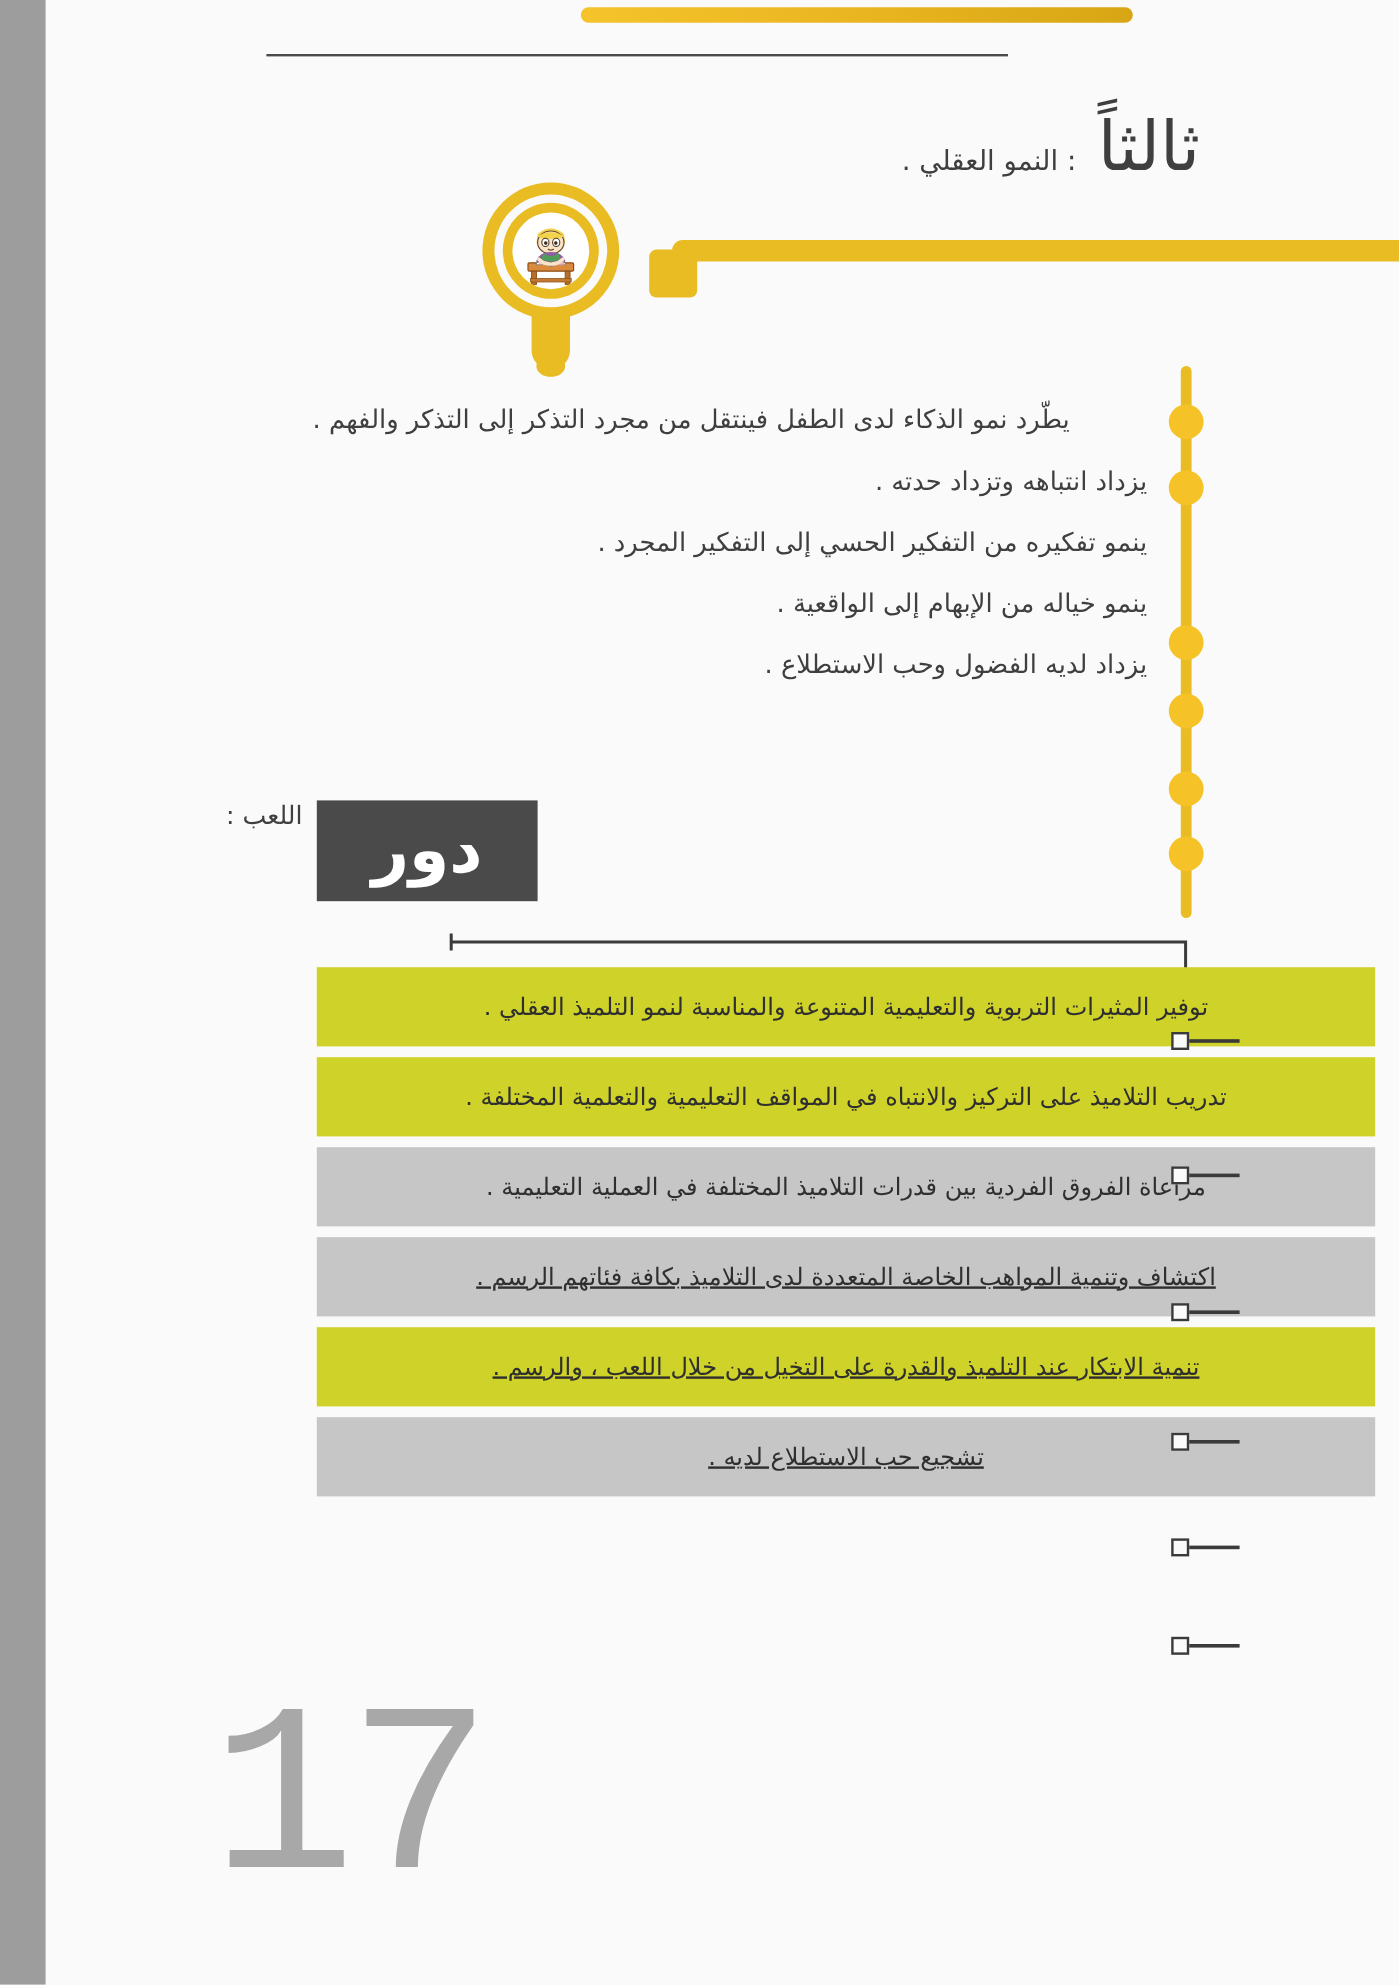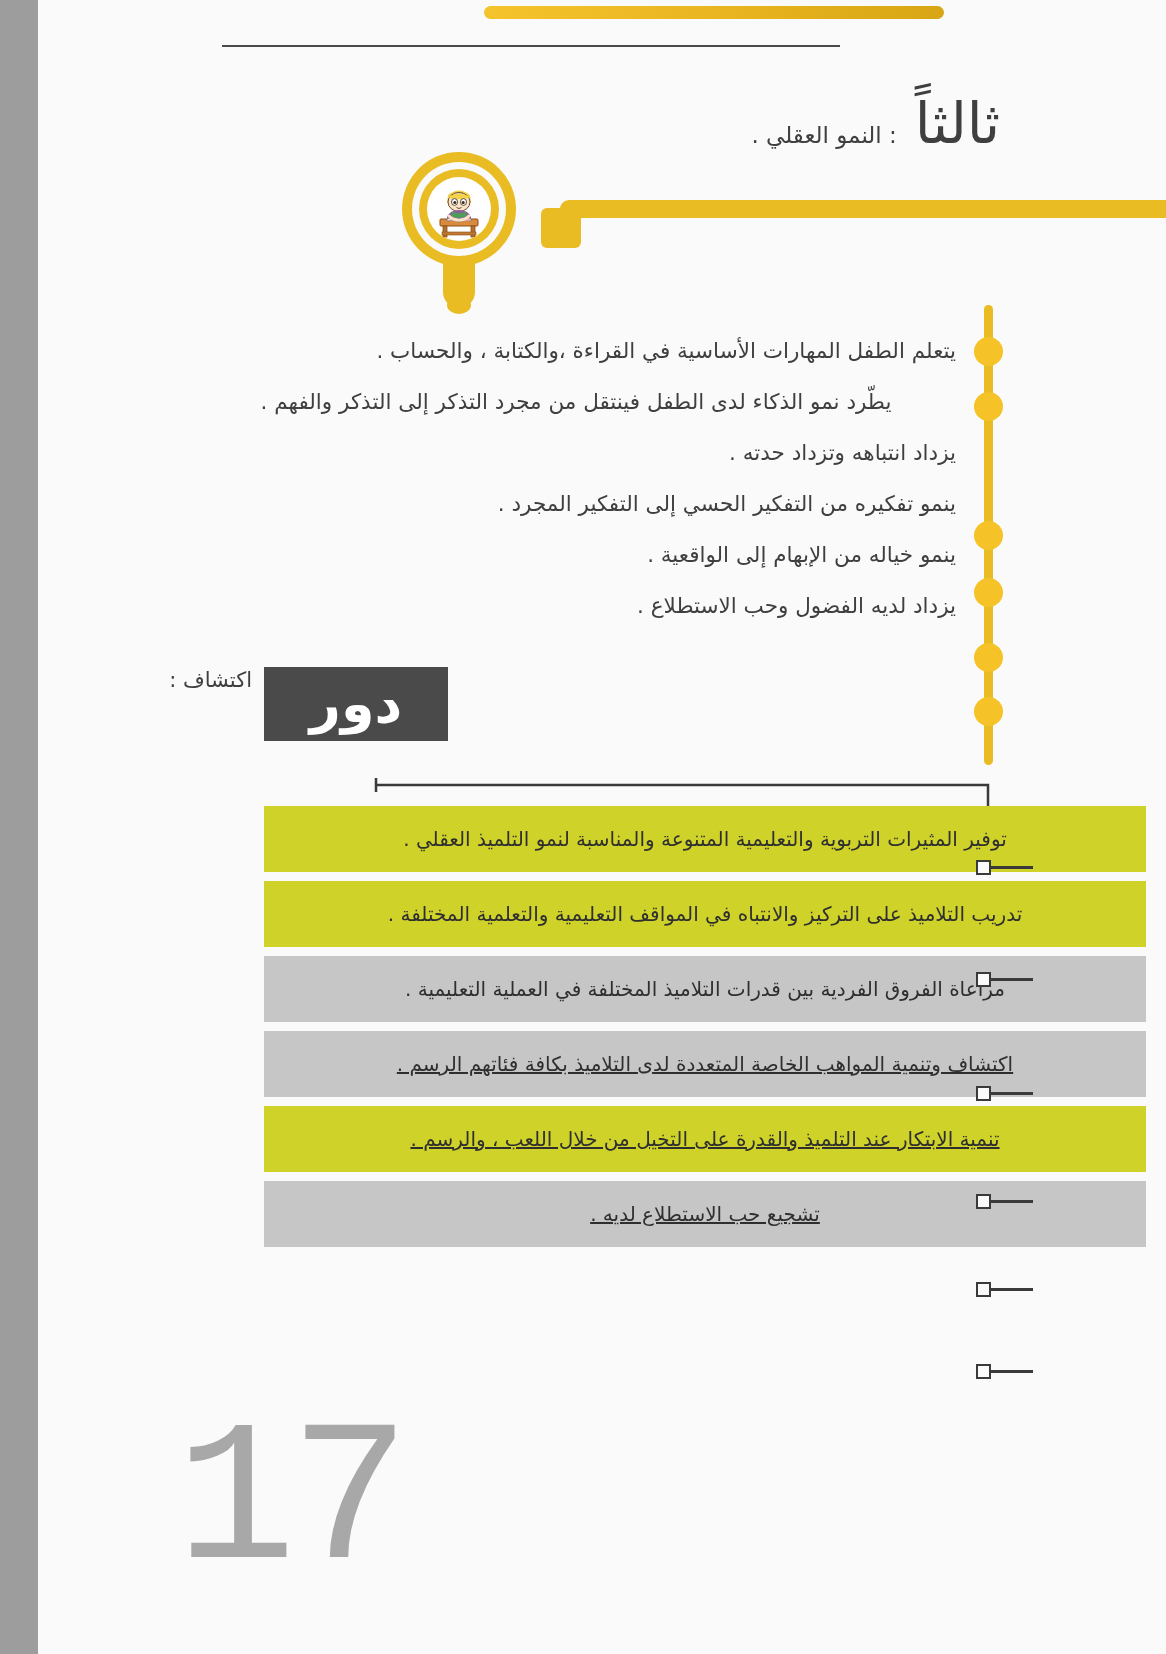--- a/index.html
+++ b/index.html
@@ -97,21 +97,21 @@
     position:absolute;right:210px;top:330px;width:760px;
     direction:rtl;text-align:right;color:#3f3f3f;
   }
   .bullet{
     font-size:21.5px;line-height:1.95;margin-bottom:9px;
   }
   .bullet.justify{text-align:justify;text-align-last:center;}
 
   
   .role-box{
-    position:absolute;left:264px;top:667px;width:184px;height:74px;
+    position:absolute;left:264px;top:667px;width:184px;height:84px;
     background:#4a4a4a;display:flex;align-items:center;justify-content:center;
   }
   .role-box span{
     color:#fff;font-size:54px;font-weight:700;line-height:1;direction:rtl;
   }
   .role-label{
     position:absolute;left:152px;top:668px;width:100px;
     text-align:right;direction:rtl;font-size:21px;color:#3f3f3f;
   }
 
@@ -210,29 +210,28 @@
 
   <div class="timeline-rail"></div>
   <div class="tl-dot" style="top:337px"></div>
   <div class="tl-dot" style="top:392px"></div>
   <div class="tl-dot" style="top:521px"></div>
   <div class="tl-dot" style="top:578px"></div>
   <div class="tl-dot" style="top:643px"></div>
   <div class="tl-dot" style="top:697px"></div>
 
   <div class="bullets">
-    <div class="bullet">يتعلم الطفل المهارات الأساسية في القراءة ،والكتابة ، والحساب  .</div>
     <div class="bullet justify">يطّرد نمو الذكاء لدى الطفل فينتقل من مجرد التذكر إلى التذكر والفهم .</div>
     <div class="bullet">يزداد انتباهه وتزداد حدته .</div>
     <div class="bullet">ينمو تفكيره من التفكير الحسي إلى التفكير المجرد .</div>
     <div class="bullet">ينمو خياله من الإبهام إلى الواقعية .</div>
     <div class="bullet">يزداد لديه الفضول وحب الاستطلاع .</div>
   </div>
 
-  <div class="role-label">اكتشاف :</div>
+  <div class="role-label">اللعب :</div>
   <div class="role-box">
     <span>دور</span>
   </div>
 
   <div class="elbow">
     <svg width="630" height="66" viewBox="0 0 630 66" aria-hidden="true">
       <path d="M4 8 L4 22 M4 15 L616 15 L616 46" fill="none" stroke="#3a3a3a" stroke-width="2.5"></path>
       <path d="M609 40 L616 54 L623 40" fill="none" stroke="#3a3a3a" stroke-width="2.5"></path>
     </svg>
   </div>

